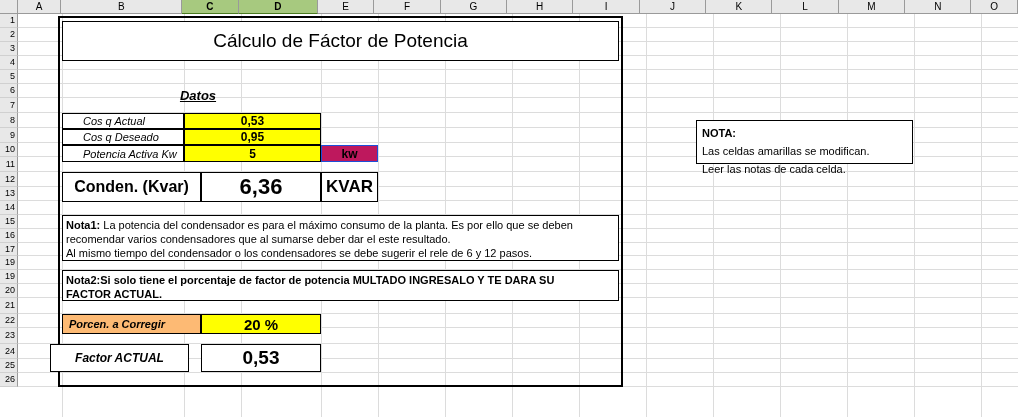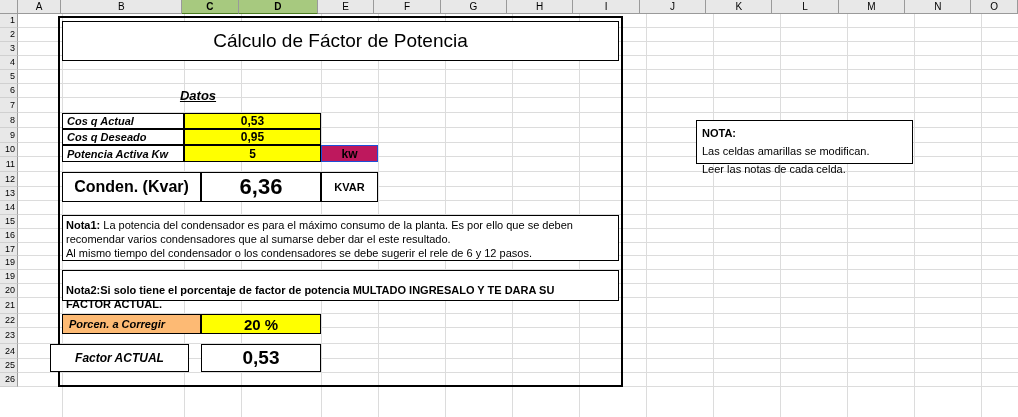--- a/index.html
+++ b/index.html
@@ -139,23 +139,23 @@
     display: flex;
     align-items: center;
     justify-content: center;
   }
 
   .lbl-cell {
     border: 1px solid #000;
     background: #fff;
     display: flex;
     align-items: center;
-    padding-left: 4px;
-    font-size: 11px;
-    font-weight: bold;
+    padding-left: 20px;
+    font-size: 11px;
+    font-weight: normal;
     font-style: italic;
   }
   .yellow-cell {
     border: 1px solid #000;
     background: #ffff00;
     display: flex;
     align-items: center;
     justify-content: center;
     font-size: 12px;
     font-weight: bold;
@@ -187,37 +187,37 @@
     justify-content: center;
     font-size: 22px;
     font-weight: bold;
   }
   .big-unit {
     border: 1px solid #000;
     background: #fff;
     display: flex;
     align-items: center;
     justify-content: center;
-    font-size: 11px;
+    font-size: 17px;
     font-weight: bold;
   }
 
   .note-block {
     border: 1px solid #000;
     background: #fff;
     padding: 2px 3px;
     font-size: 11px;
     line-height: 14px;
   }
   .note-block b { font-weight: bold; }
 
   .note-block2 {
     border: 1px solid #000;
     background: #fff;
-    padding: 12px 3px;
+    padding: 2px 3px;
     font-size: 11px;
     font-weight: bold;
     line-height: 14px;
   }
 
   .pct-lbl {
     border: 1px solid #000;
     background: #fdba74;
     display: flex;
     align-items: center;

